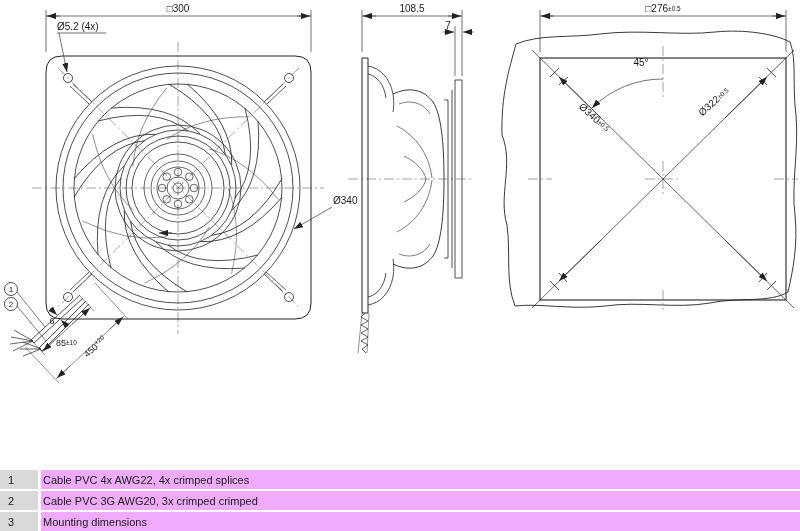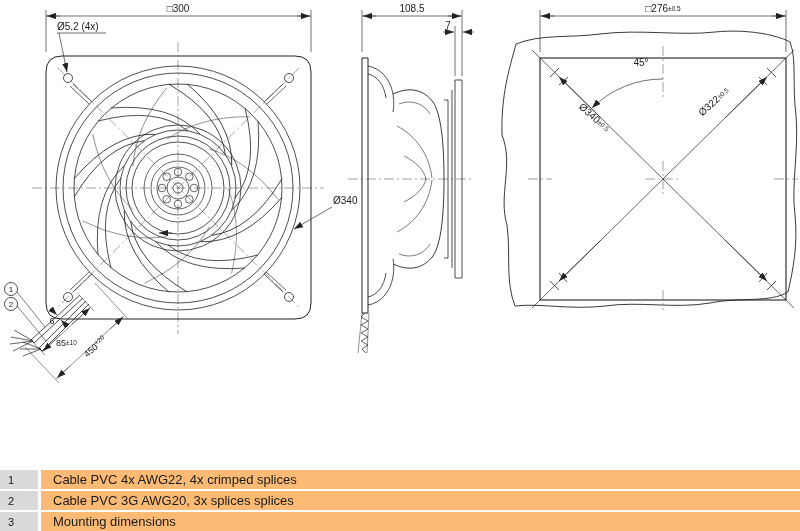--- a/index.html
+++ b/index.html
@@ -7,22 +7,22 @@
         font-family:"Liberation Sans",sans-serif;}
   svg text{font-family:"Liberation Sans",sans-serif;fill:#1a1a1a;}
   .dim{font-size:10px;}
   .dims{font-size:9px;}
   .tol{font-size:6.5px;}
   .callout{font-size:8px;}
   .legend{position:absolute;left:0;top:470px;width:800px;}
   .legend-row{display:flex;height:19px;margin-bottom:2px;}
   .legend-num{width:38px;background:#dadada;display:flex;align-items:center;
               padding-left:8px;box-sizing:border-box;font-size:11px;color:#1a1a1a;margin-right:3px;}
-  .legend-text{flex:1;background:#fdba74;display:flex;align-items:center;
-               padding-left:12px;font-size:13px;color:#1a1a1a;}
+  .legend-text{flex:1;background:#f0abfc;display:flex;align-items:center;
+               padding-left:2px;font-size:11px;color:#1a1a1a;}
 </style>
 </head>
 <body>
 
 <div class="page">
 
 <svg width="800" height="470" viewBox="0 0 800 470">
   <defs>
     <marker id="arr" viewBox="0 0 10 7" refX="10" refY="3.5" markerUnits="userSpaceOnUse" markerWidth="9" markerHeight="6.3" orient="auto">
       <path d="M0,0 L10,3.5 L0,7 Z" fill="#222"></path>
@@ -303,21 +303,21 @@
 </svg>
 
 
 <div class="legend">
   <div class="legend-row">
     <div class="legend-num">1</div>
     <div class="legend-text">Cable PVC 4x AWG22, 4x crimped splices</div>
   </div>
   <div class="legend-row">
     <div class="legend-num">2</div>
-    <div class="legend-text">Cable PVC 3G AWG20, 3x splices splices</div>
+    <div class="legend-text">Cable PVC 3G AWG20, 3x crimped crimped</div>
   </div>
   <div class="legend-row">
     <div class="legend-num">3</div>
     <div class="legend-text">Mounting dimensions</div>
   </div>
 </div>
 
 </div>
 
 </body></html>

